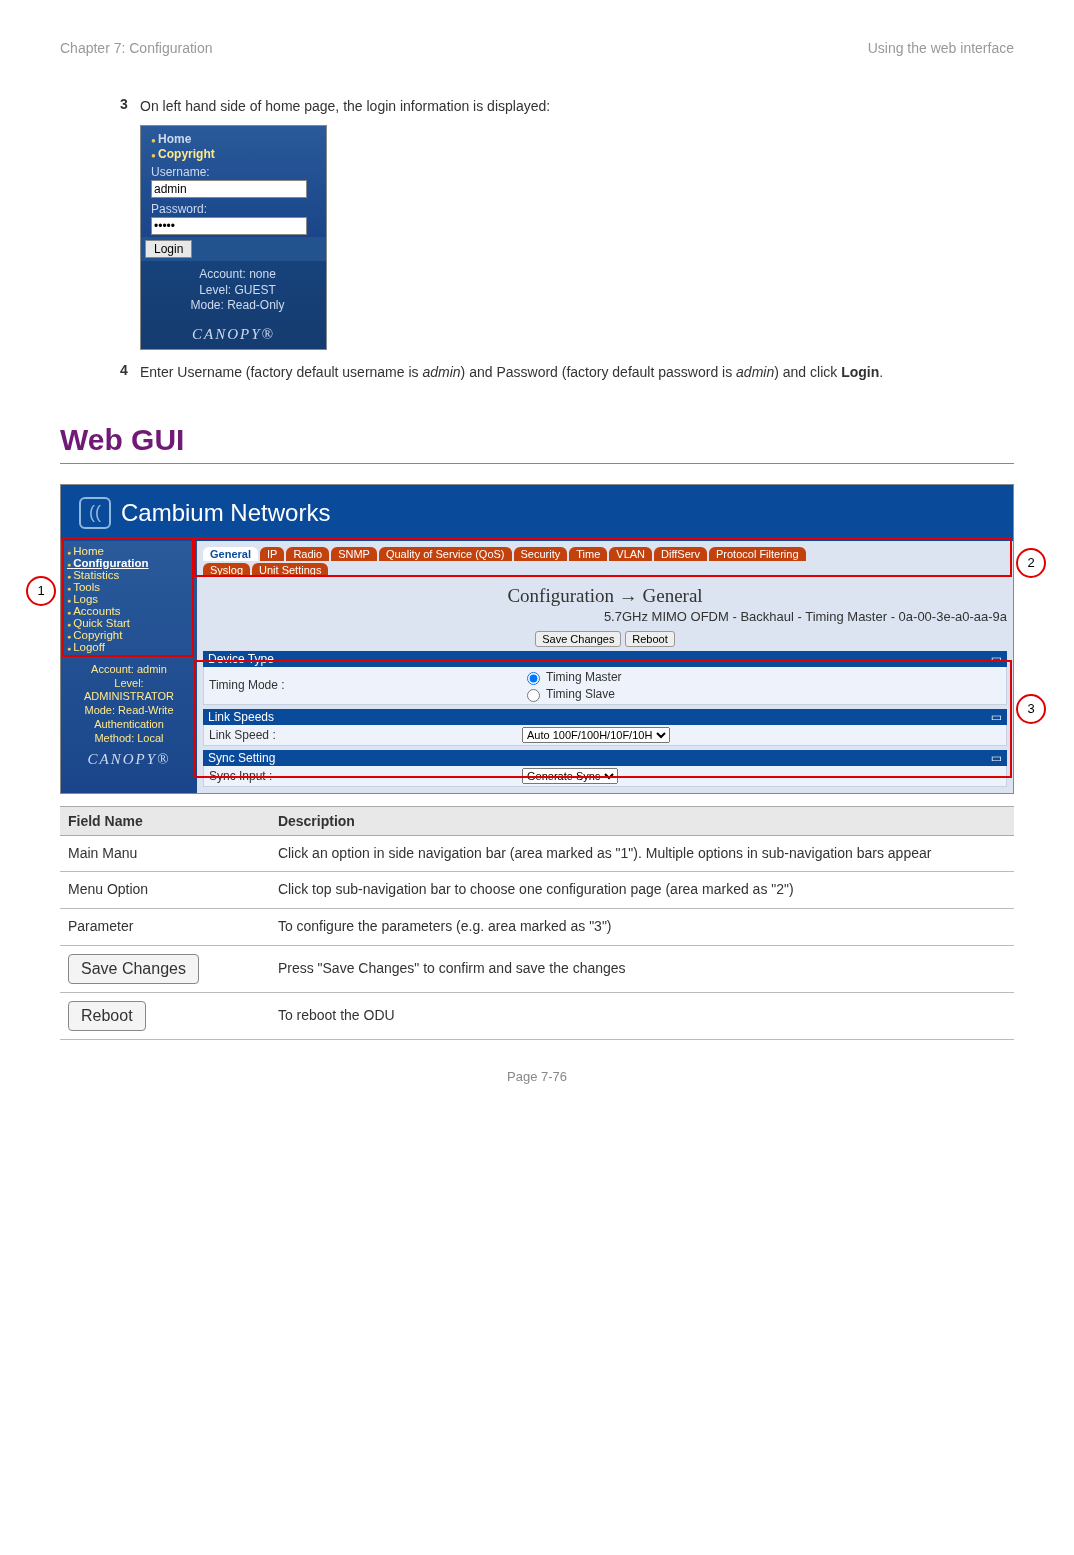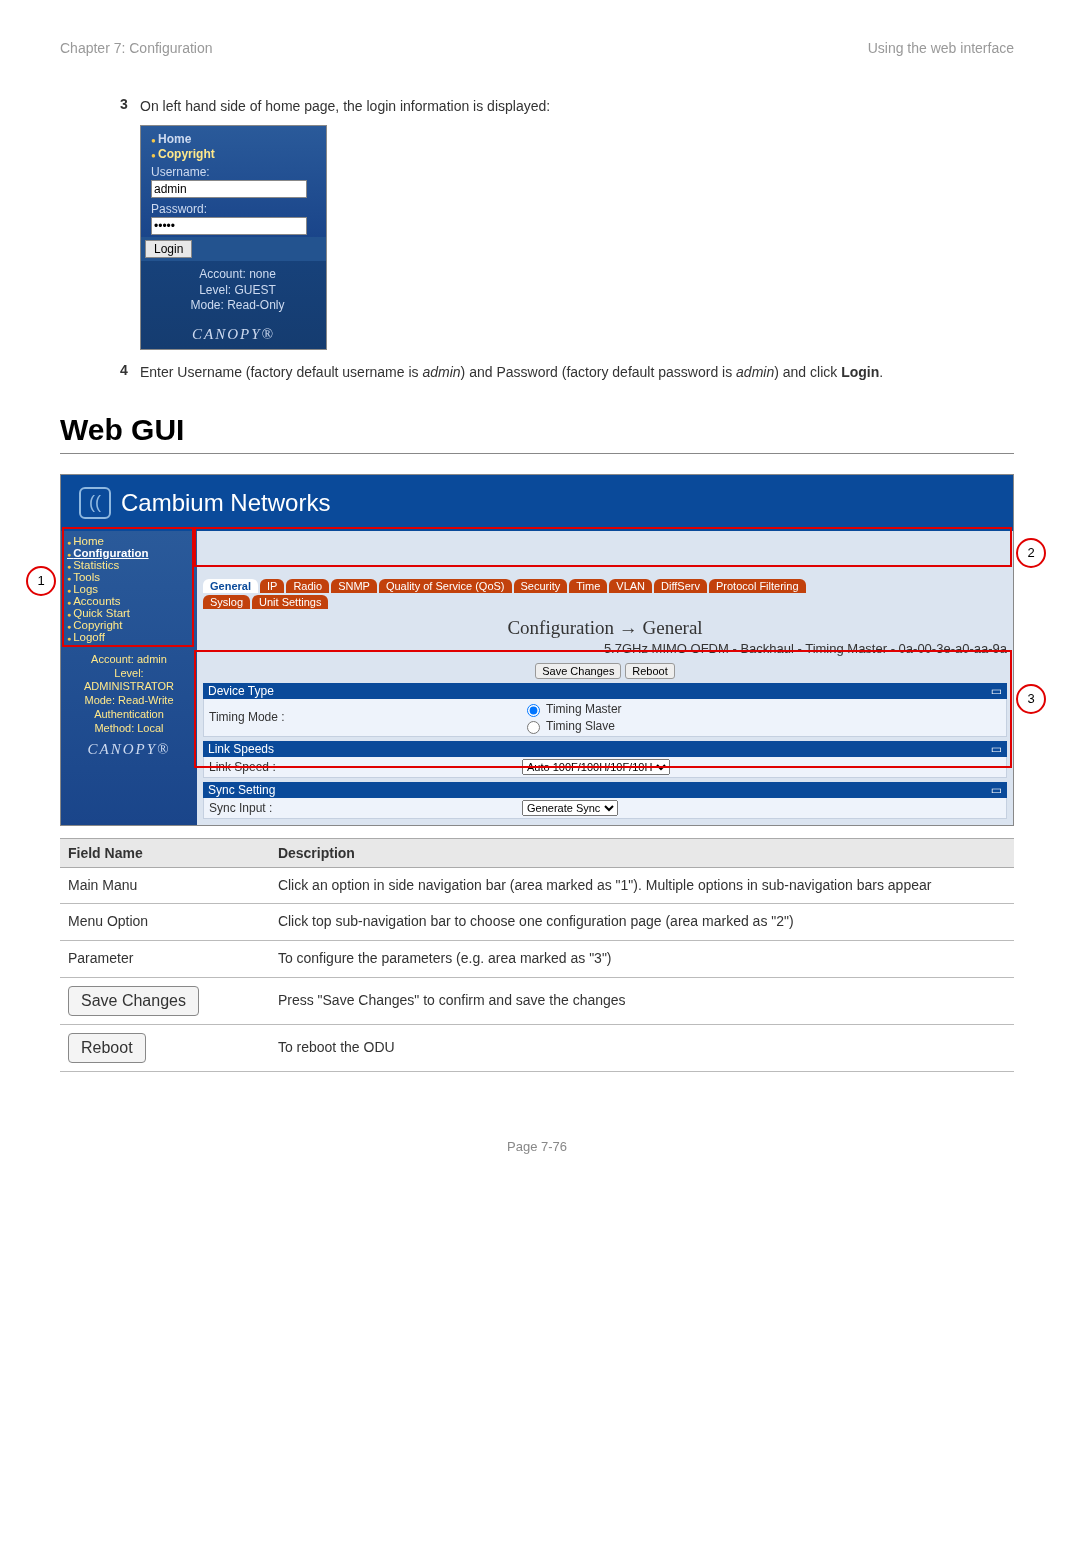--- a/index.html
+++ b/index.html
@@ -63,21 +63,21 @@
   .account-lines {
     text-align:center; color:#cddaf0; font-size:12px;
     line-height:1.3; padding:6px 0 2px 8px;
   }
   .canopy {
     text-align:center; padding:10px 0 6px 0;
     font-family: Georgia, serif; font-style:italic;
     color:#cddaf0; letter-spacing:2px; font-size:15px;
   }
   h2.webgui {
-    color:#000000; font-size:30px; margin:30px 0 4px 0;
+    color:#701a75; font-size:30px; margin:40px 0 4px 0;
     font-family:"Trebuchet MS", Arial, sans-serif;
   }
   .hr { border:none; border-top:1px solid #888; margin:6px 0 20px 0;}
   .gui-wrap { position:relative; margin-bottom:12px;}
   .gui-box {
     border:1px solid #888;
     background: white;
   }
   .cambium-bar {
     background:#0a4a9a; color:white; padding:12px 18px;
@@ -97,21 +97,21 @@
     font-size:11.5px;
     position:relative;
   }
   .side-link { color:#ffe88a; display:block; text-decoration:none; margin:0 0 0 2px; }
   .side-link::before{content:"\25CF  ";color:#f5c84a;font-size:7px;}
   .side-sel { color:white; font-weight:bold; text-decoration:underline;}
   .side-account {
     color:#ffe88a; font-size:11px; text-align:center; line-height:1.25;
     margin-top:10px;
   }
-  .gui-main { flex:1; background:#dbe4f0; padding:12px 6px 6px 6px;margin-top:36px;}
+  .gui-main { flex:1; background:#dbe4f0; padding:6px 6px 6px 6px;}
   .tab-row { display:flex; flex-wrap:wrap; gap:2px; margin-bottom:2px;}
   .tab {
     background:#c2410c; color:white; font-size:11px;
     padding:1px 7px; border-radius:6px 6px 0 0;
     text-decoration:none;
   }
   .tab.sel { background:white; color:#0a4a9a; font-weight:bold;}
   .content-head{
     font-family:"Times New Roman",serif;
     text-align:center; font-size:19px; margin:8px 0 2px 0;
@@ -153,21 +153,21 @@
   table.desc td {
     padding:8px 8px;border-bottom:1px solid #bbb;font-size:14px;
     vertical-align:middle;line-height:1.4;
   }
   table.desc td:first-child{width:22%;}
   .btn-like{
     display:inline-block;border:1px solid #888;border-radius:4px;
     padding:3px 12px;background:#f4f4f4;font-size:16px;
     font-family:Arial;
   }
-  .footer{text-align:center;color:#888;font-size:13px;margin-top:67px;}
+  .footer{text-align:center;color:#888;font-size:13px;margin-top:29px;}
 </style>
 </head>
 <body>
 
 <div class="header-row">
   <span>Chapter 7:  Configuration</span>
   <span>Using the web interface</span>
 </div>
 
 <div class="step-row">

